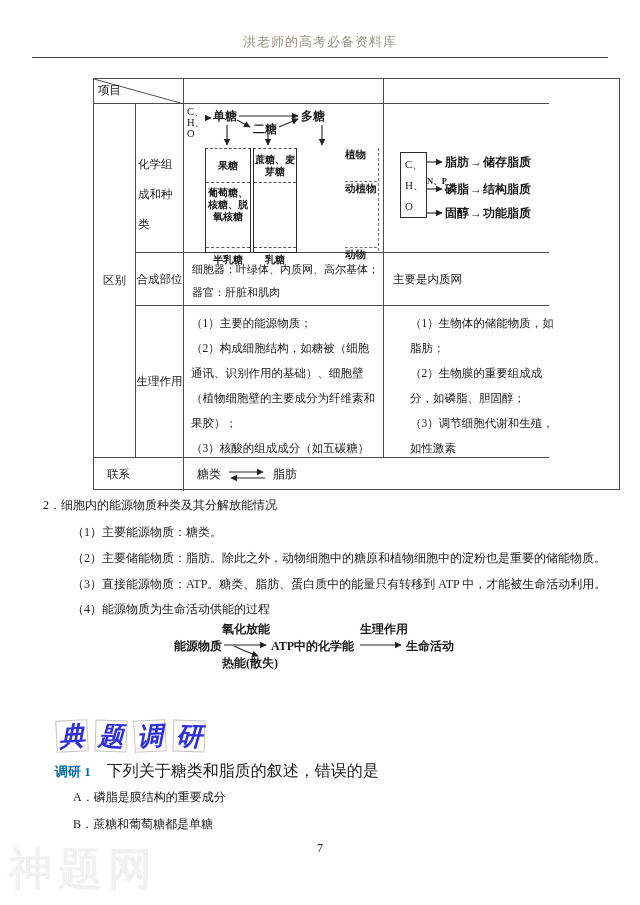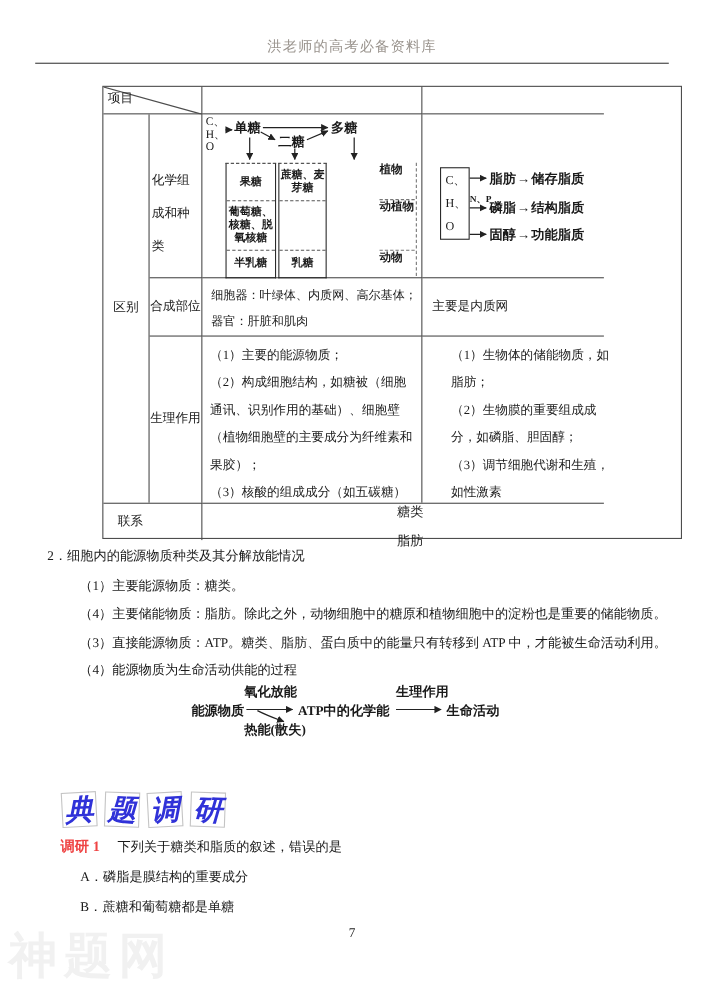--- a/index.html
+++ b/index.html
@@ -15,41 +15,41 @@
   .tbl{left:93px;top:78px;width:527px;height:412px;border:1px solid #4d4d4d;box-sizing:border-box;}
   .c{position:absolute;box-sizing:border-box;font-size:11.5px;line-height:1.3;}
   .br{border-right:1px solid #4d4d4d;} .bb{border-bottom:1px solid #4d4d4d;} .bt{border-top:1px solid #4d4d4d;}
   .cc{display:flex;align-items:center;justify-content:center;text-align:center;}
   
   .sd-txt{position:absolute;font-weight:600;font-size:12px;white-space:nowrap;}
   .sd-cho{position:absolute;left:3px;top:2px;font-size:10.5px;line-height:11px;}
   .sbox{position:absolute;border:1px solid #2b2b2b;border-top:1px dashed #555;}
   .sbox .rw{display:flex;align-items:center;justify-content:center;text-align:center;
             font-size:10px;font-weight:600;line-height:12px;padding:0 1px;box-sizing:border-box;}
-  .rw.h1{height:33px;} .rw.h2{height:45px;border-top:1px dashed #555;} .rw.h3{height:25px;border-top:1px dashed #555;}
+  .rw.h1{height:33px;} .rw.h2{height:45px;border-top:1px dashed #555;} .rw.h3{height:25px;border-top:1px dashed #555;margin-top:20px;}
   .slab .rw{font-weight:600;font-size:10.5px;}
   .slab .rw.h2,.slab .rw.h3{border-top:1px dashed #777;}
   .dashv{position:absolute;border-left:1px dashed #777;}
   
   .chobox{position:absolute;border:1px solid #2b2b2b;font-size:11px;line-height:21px;padding:1px 0 0 4px;box-sizing:border-box;}
   .lrow{position:absolute;white-space:nowrap;font-size:12px;font-weight:600;}
   .lrow .mini-arrow{font-weight:400;padding:0 1px;}
   .np{position:absolute;font-size:8.5px;font-weight:600;}
   
   .bodyline{font-size:12px;white-space:nowrap;}
   
   .flow-lbl{position:absolute;font-size:12px;font-weight:600;white-space:nowrap;}
   
   .banner{display:flex;gap:7px;}
   .bchar{width:30px;height:30px;border:1px solid #c4c4c4;display:flex;align-items:center;justify-content:center;
          font-size:26px;font-weight:bold;font-style:italic;color:#3032d8;}
   .bchar:nth-child(odd){transform:rotate(-3deg);}
   .bchar:nth-child(even){transform:rotate(2deg);}
-  .qtag{color:#ef4444;font-weight:bold;font-size:13px;}
-  .qtext{font-size:12px;text-align:center;}
+  .qtag{color:#0369a1;font-weight:bold;font-size:13px;}
+  .qtext{font-size:16px;text-align:center;}
   .wm{left:8px;top:840px;font-size:44px;color:#f1f1f1;letter-spacing:6px;font-weight:bold;}
   .pageno{left:0;top:841px;width:640px;text-align:center;font-size:12px;}
   svg{display:block;}
 </style>
 </head>
 <body>
 
 <div class="abs hdr-title">洪老师的高考必备资料库</div>
 <div class="abs hdr-rule"></div>
 
@@ -148,38 +148,38 @@
     <p style="margin:0;line-height:25px;">（2）构成细胞结构，如糖被（细胞通讯、识别作用的基础）、细胞壁（植物细胞壁的主要成分为纤维素和果胶）；</p>
     <p style="margin:0;line-height:25px;">（3）核酸的组成成分（如五碳糖）</p>
   </div>
   <div class="c" style="left:290px;top:227px;width:165px;height:151px;padding:5px 4px 0 6px;margin-left:20px;">
     <p style="margin:0;line-height:25px;">（1）生物体的储能物质，如脂肪；</p>
     <p style="margin:0;line-height:25px;">（2）生物膜的重要组成成分，如磷脂、胆固醇；</p>
     <p style="margin:0;line-height:25px;">（3）调节细胞代谢和生殖，如性激素</p>
   </div>
 
   <div class="c bt br" style="left:0;top:378px;width:90px;height:34px;display:flex;align-items:center;padding-left:13px;">联系</div>
-  <div class="c bt" style="left:90px;top:378px;width:365px;height:34px;display:flex;align-items:center;gap:5px;padding-left:13px;font-size:12px;flex-direction:column;">
+  <div class="c bt" style="left:90px;top:378px;width:365px;height:34px;display:flex;align-items:center;gap:5px;padding-left:13px;font-size:12px;">
     <span>糖类</span>
     <svg width="42" height="16">
       <defs>
         <marker id="ar3" markerWidth="7" markerHeight="7" refX="5.5" refY="3" orient="auto">
           <path d="M0,0 L6,3 L0,6 z" fill="#222"></path>
         </marker>
       </defs>
       <line x1="3" y1="5" x2="37" y2="5" stroke="#222" stroke-width="1.1" marker-end="url(#ar3)"></line>
       <line x1="39" y1="11" x2="5" y2="11" stroke="#222" stroke-width="1.1" marker-end="url(#ar3)"></line>
     </svg>
     <span>脂肪</span>
   </div>
 </div>
 
 <div class="abs bodyline" style="left:43px;top:497px;">2．细胞内的能源物质种类及其分解放能情况</div>
 <div class="abs bodyline" style="left:72px;top:524px;">（1）主要能源物质：糖类。</div>
-<div class="abs bodyline" style="left:72px;top:550px;">（4）主要储能物质：脂肪。除此之外，动物细胞中的糖原和植物细胞中的淀粉也是重要的储能物质。</div>
+<div class="abs bodyline" style="left:72px;top:550px;">（2）主要储能物质：脂肪。除此之外，动物细胞中的糖原和植物细胞中的淀粉也是重要的储能物质。</div>
 <div class="abs bodyline" style="left:72px;top:576px;">（3）直接能源物质：ATP。糖类、脂肪、蛋白质中的能量只有转移到 ATP 中，才能被生命活动利用。</div>
 <div class="abs bodyline" style="left:72px;top:601px;">（4）能源物质为生命活动供能的过程</div>
 
 <div class="abs" style="left:160px;top:615px;width:330px;height:58px;">
   <svg width="330" height="58" style="position:absolute;left:0;top:0;">
     <defs>
       <marker id="ar4" markerWidth="7" markerHeight="7" refX="5.5" refY="3" orient="auto">
         <path d="M0,0 L6,3 L0,6 z" fill="#222"></path>
       </marker>
     </defs>

